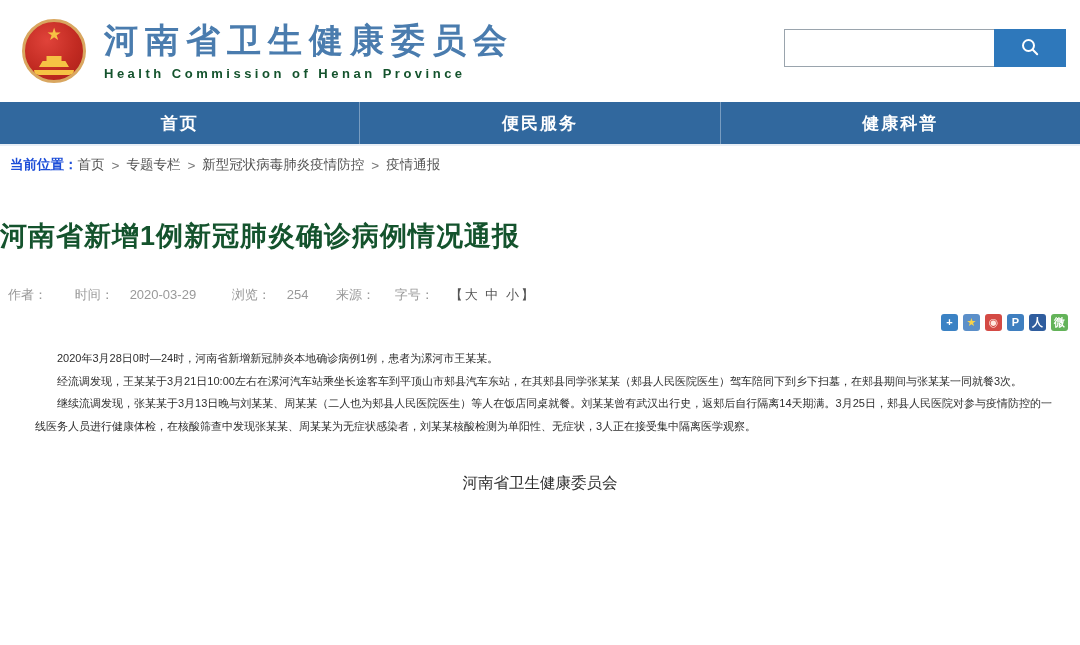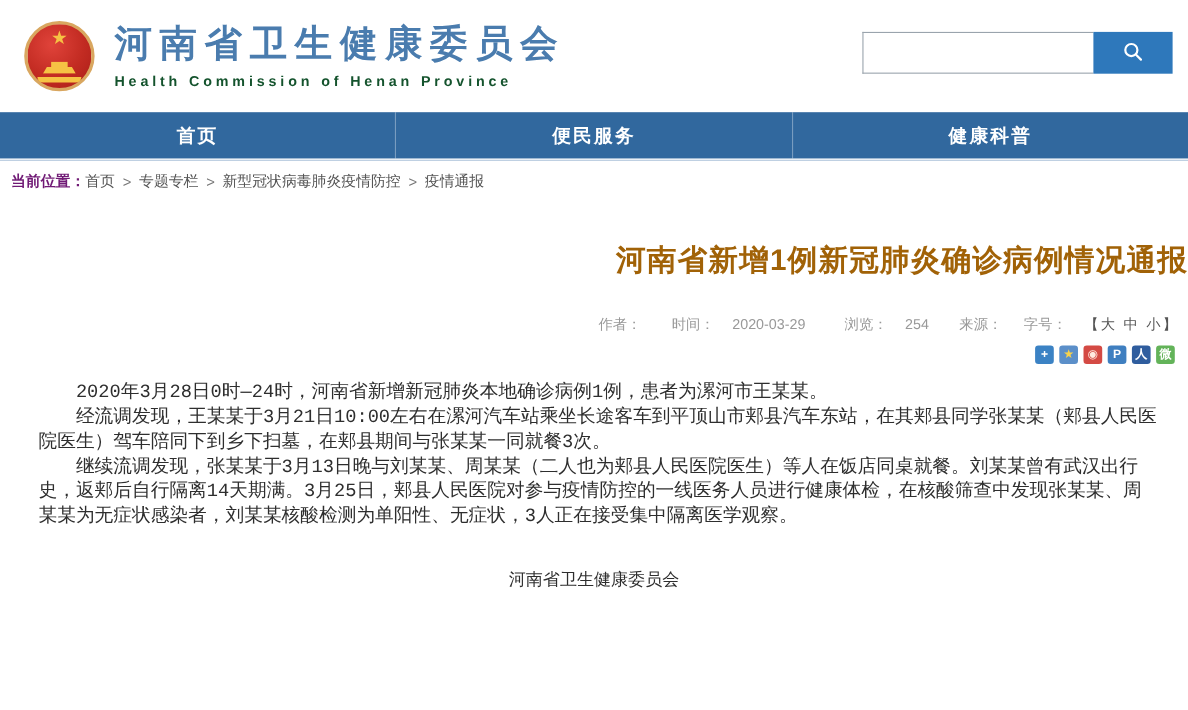--- a/index.html
+++ b/index.html
@@ -26,35 +26,35 @@
 
   
   .nav { height:44px; background:#31689e; display:flex; border-bottom:2px solid #e8eef5; }
   .nav-item { flex:1; display:flex; align-items:center; justify-content:center;
     color:#ffffff; font-size:17px; font-weight:bold; letter-spacing:2px;
     border-right:1px solid rgba(255,255,255,.35); cursor:pointer; }
   .nav-item:last-child { border-right:none; }
 
   
   .breadcrumb { height:38px; display:flex; align-items:center; padding:0 10px; font-size:13.5px; }
-  .breadcrumb .label { color:#701a75; font-weight:bold; }
+  .breadcrumb .label { color:#1d4ed8; font-weight:bold; }
   .breadcrumb a { color:#555; text-decoration:none; cursor:pointer; }
   .breadcrumb .sep { color:#777; margin:0 7px; }
 
   
   .article { padding:20px 0 0 0; }
-  .article-title { text-align:right; color:#a16207; font-size:27px; font-weight:bold; letter-spacing:1px; margin-top:14px; }
-  .meta-row { text-align:right; color:#999; font-size:13px; margin-top:32px; }
+  .article-title { text-align:left; color:#14532d; font-size:27px; font-weight:bold; letter-spacing:1px; margin-top:14px; }
+  .meta-row { text-align:left; color:#999; font-size:13px; margin-top:32px; }
   .meta-row span { margin:0 8px; }
   .meta-row .fontsize { color:#555; letter-spacing:2px; cursor:pointer; }
   .share-row { display:flex; justify-content:flex-end; gap:5px; padding:10px 12px 0 0; }
   .share-ico { width:17px; height:17px; border-radius:3px; display:flex; align-items:center; justify-content:center;
     color:#fff; font-size:11px; line-height:1; cursor:pointer; font-weight:bold; }
 
-  .body-text { margin:16px 27px 0 35px; color:#2e2e2e; font-size:17px; line-height:22.5px;font-family:Liberation Mono, monospace; }
+  .body-text { margin:16px 27px 0 35px; color:#2e2e2e; font-size:11px; line-height:22.5px; }
   .body-text p { text-indent:2em; }
 
   .signature { text-align:center; margin-top:32px; color:#2e2e2e; font-size:15.5px; line-height:27px; }
   .signature .sig-date { padding-left:36px; }
 </style>
 </head>
 <body>
 
 <div class="header">
   <div class="emblem">

